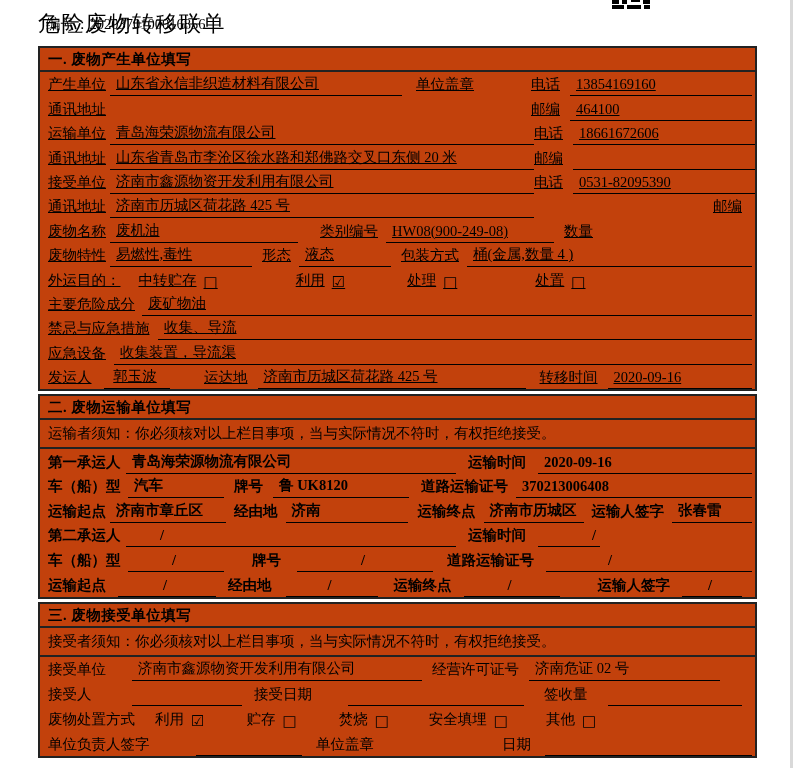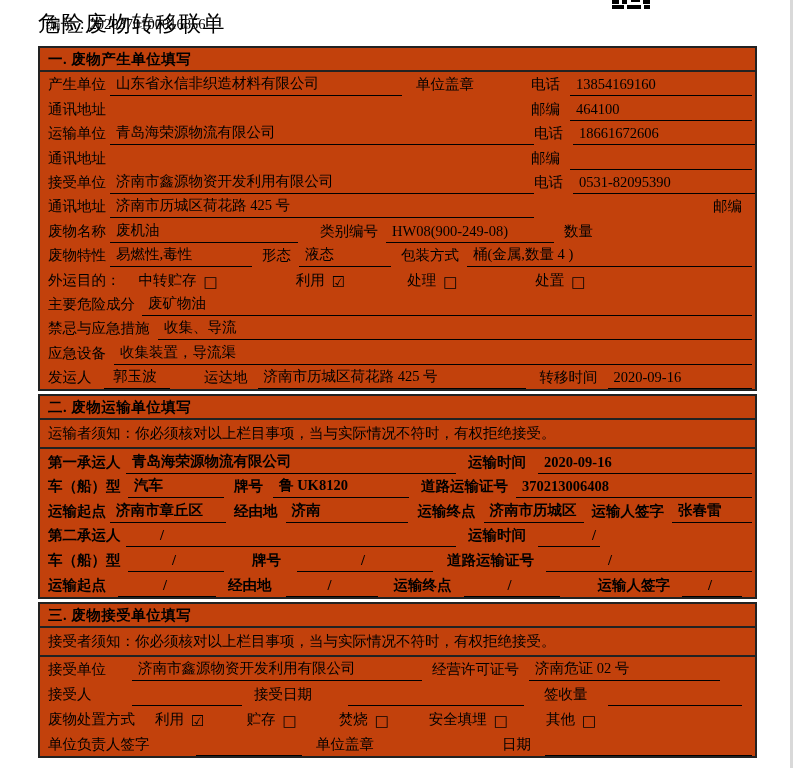--- a/index.html
+++ b/index.html
@@ -19,21 +19,21 @@
   .serial{position:absolute;left:8px;top:9px;white-space:nowrap;}
   .doc-title{text-align:left;font-size:22px;font-weight:normal;letter-spacing:1.5px;padding-top:3px;}
   .qr{position:absolute;top:-6px;left:574px;width:38px;height:9px;}
   
   .sec{border:2px solid #222;margin-bottom:3px;background:#c2410c;}
   .sec-title{font-weight:bold;font-size:14.5px;height:22px;line-height:22px;
     padding:0 8px;border-bottom:2px solid #222;letter-spacing:.5px;}
   .note{height:27px;display:flex;align-items:center;padding:0 8px;border-bottom:2px solid #222;}
   
   .row{display:flex;align-items:flex-end;padding:0 3px 0 8px;}
-  .s1 .row{height:24.4px;}
+  .s1 .row{height:24.4px;text-decoration:underline;}
   .s2 .row{height:24.6px;font-weight:bold;}
   .s3 .row{height:24.8px;}
   .lb{flex:0 0 auto;white-space:nowrap;padding-bottom:2px;}
   .v{flex:0 0 auto;border-bottom:1px solid #000;white-space:nowrap;
      padding:0 4px 2px 6px;box-sizing:border-box;overflow:hidden;min-height:18px;}
   .grow{flex:1 1 auto;}
   .ctr{text-align:center;padding-left:0;}
   .sp{flex:1 1 auto;}
   .bx{font-family:"DejaVu Sans",sans-serif;font-size:15px;line-height:1;padding-bottom:2px;}
   .opt{flex:0 0 auto;white-space:nowrap;padding-bottom:2px;}
@@ -84,20 +84,21 @@
     <div class="row">
       <span class="lb" style="width:62px">运输单位</span>
       <span class="v" style="width:424px">青岛海荣源物流有限公司</span>
       <span class="sp"></span>
       <span class="lb" style="margin-right:10px">电话</span>
       <span class="v" style="width:182px">18661672606</span>
     </div>
 
     <div class="row">
       <span class="lb" style="width:62px">通讯地址</span>
+      <span class="v" style="width:424px">山东省青岛市李沧区徐水路和郑佛路交叉口东侧 20 米</span>
       <span class="sp"></span>
       <span class="lb" style="margin-right:10px">邮编</span>
       <span class="v" style="width:182px"></span>
     </div>
 
     <div class="row">
       <span class="lb" style="width:62px">接受单位</span>
       <span class="v" style="width:424px">济南市鑫源物资开发利用有限公司</span>
       <span class="sp"></span>
       <span class="lb" style="margin-right:10px">电话</span>

